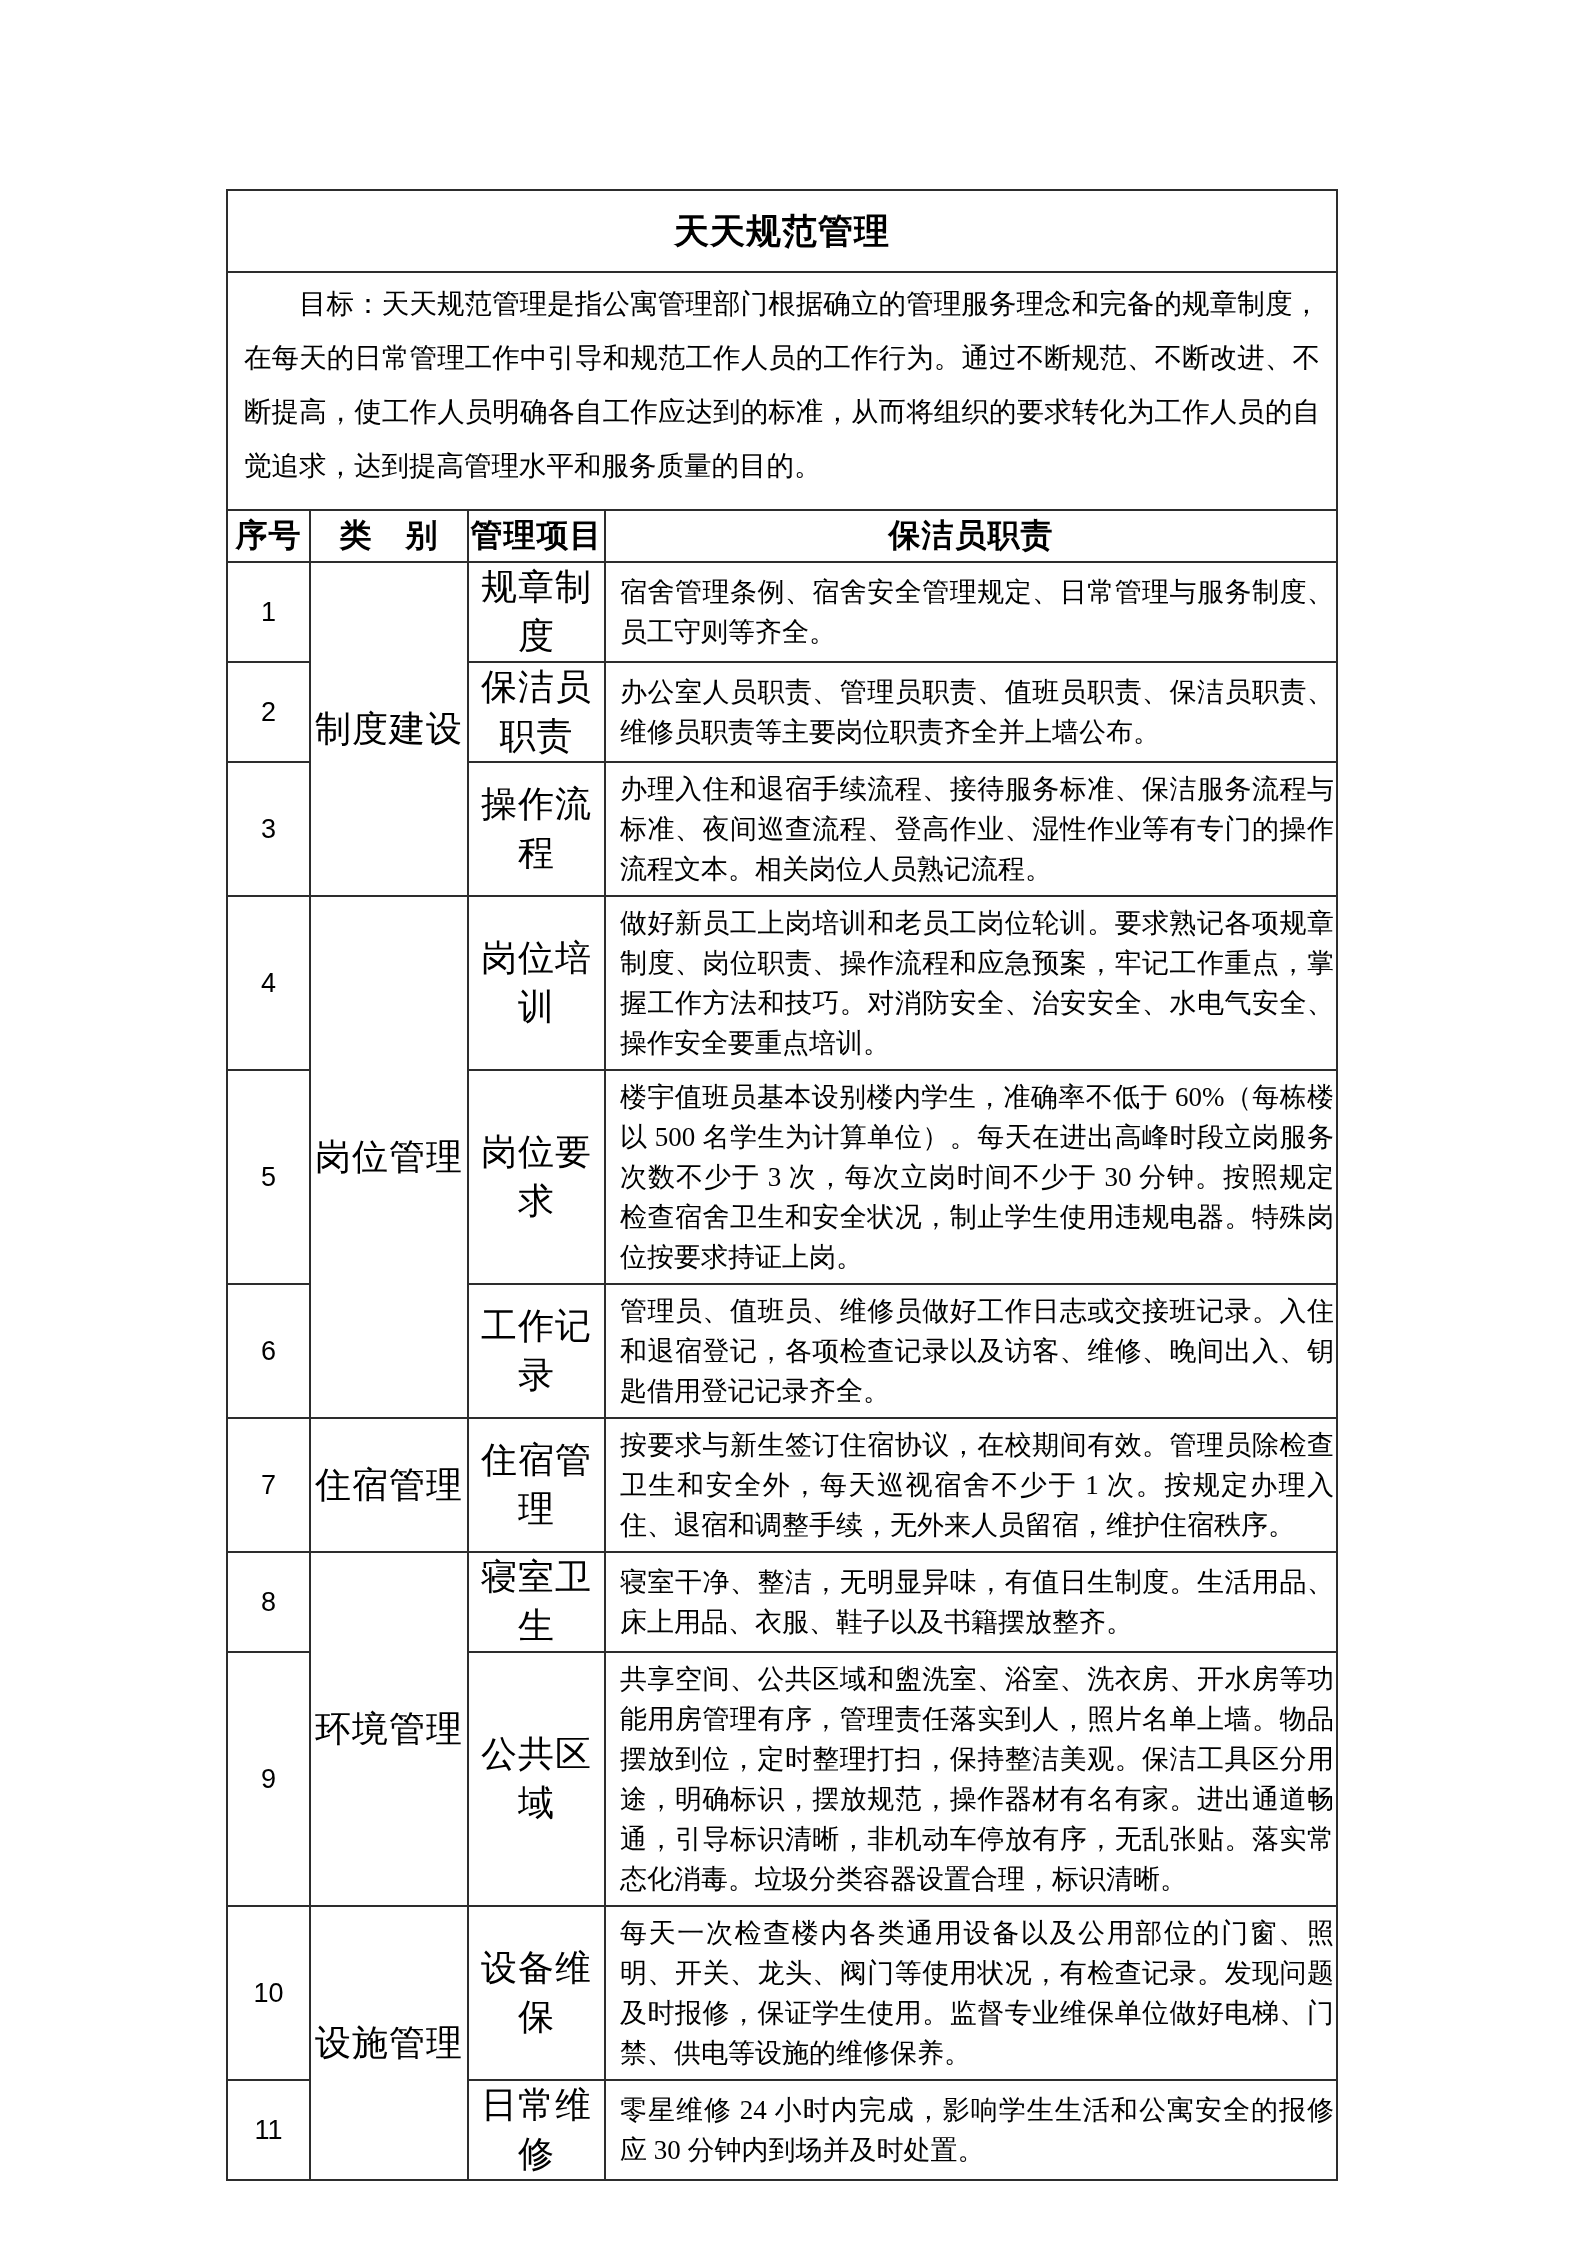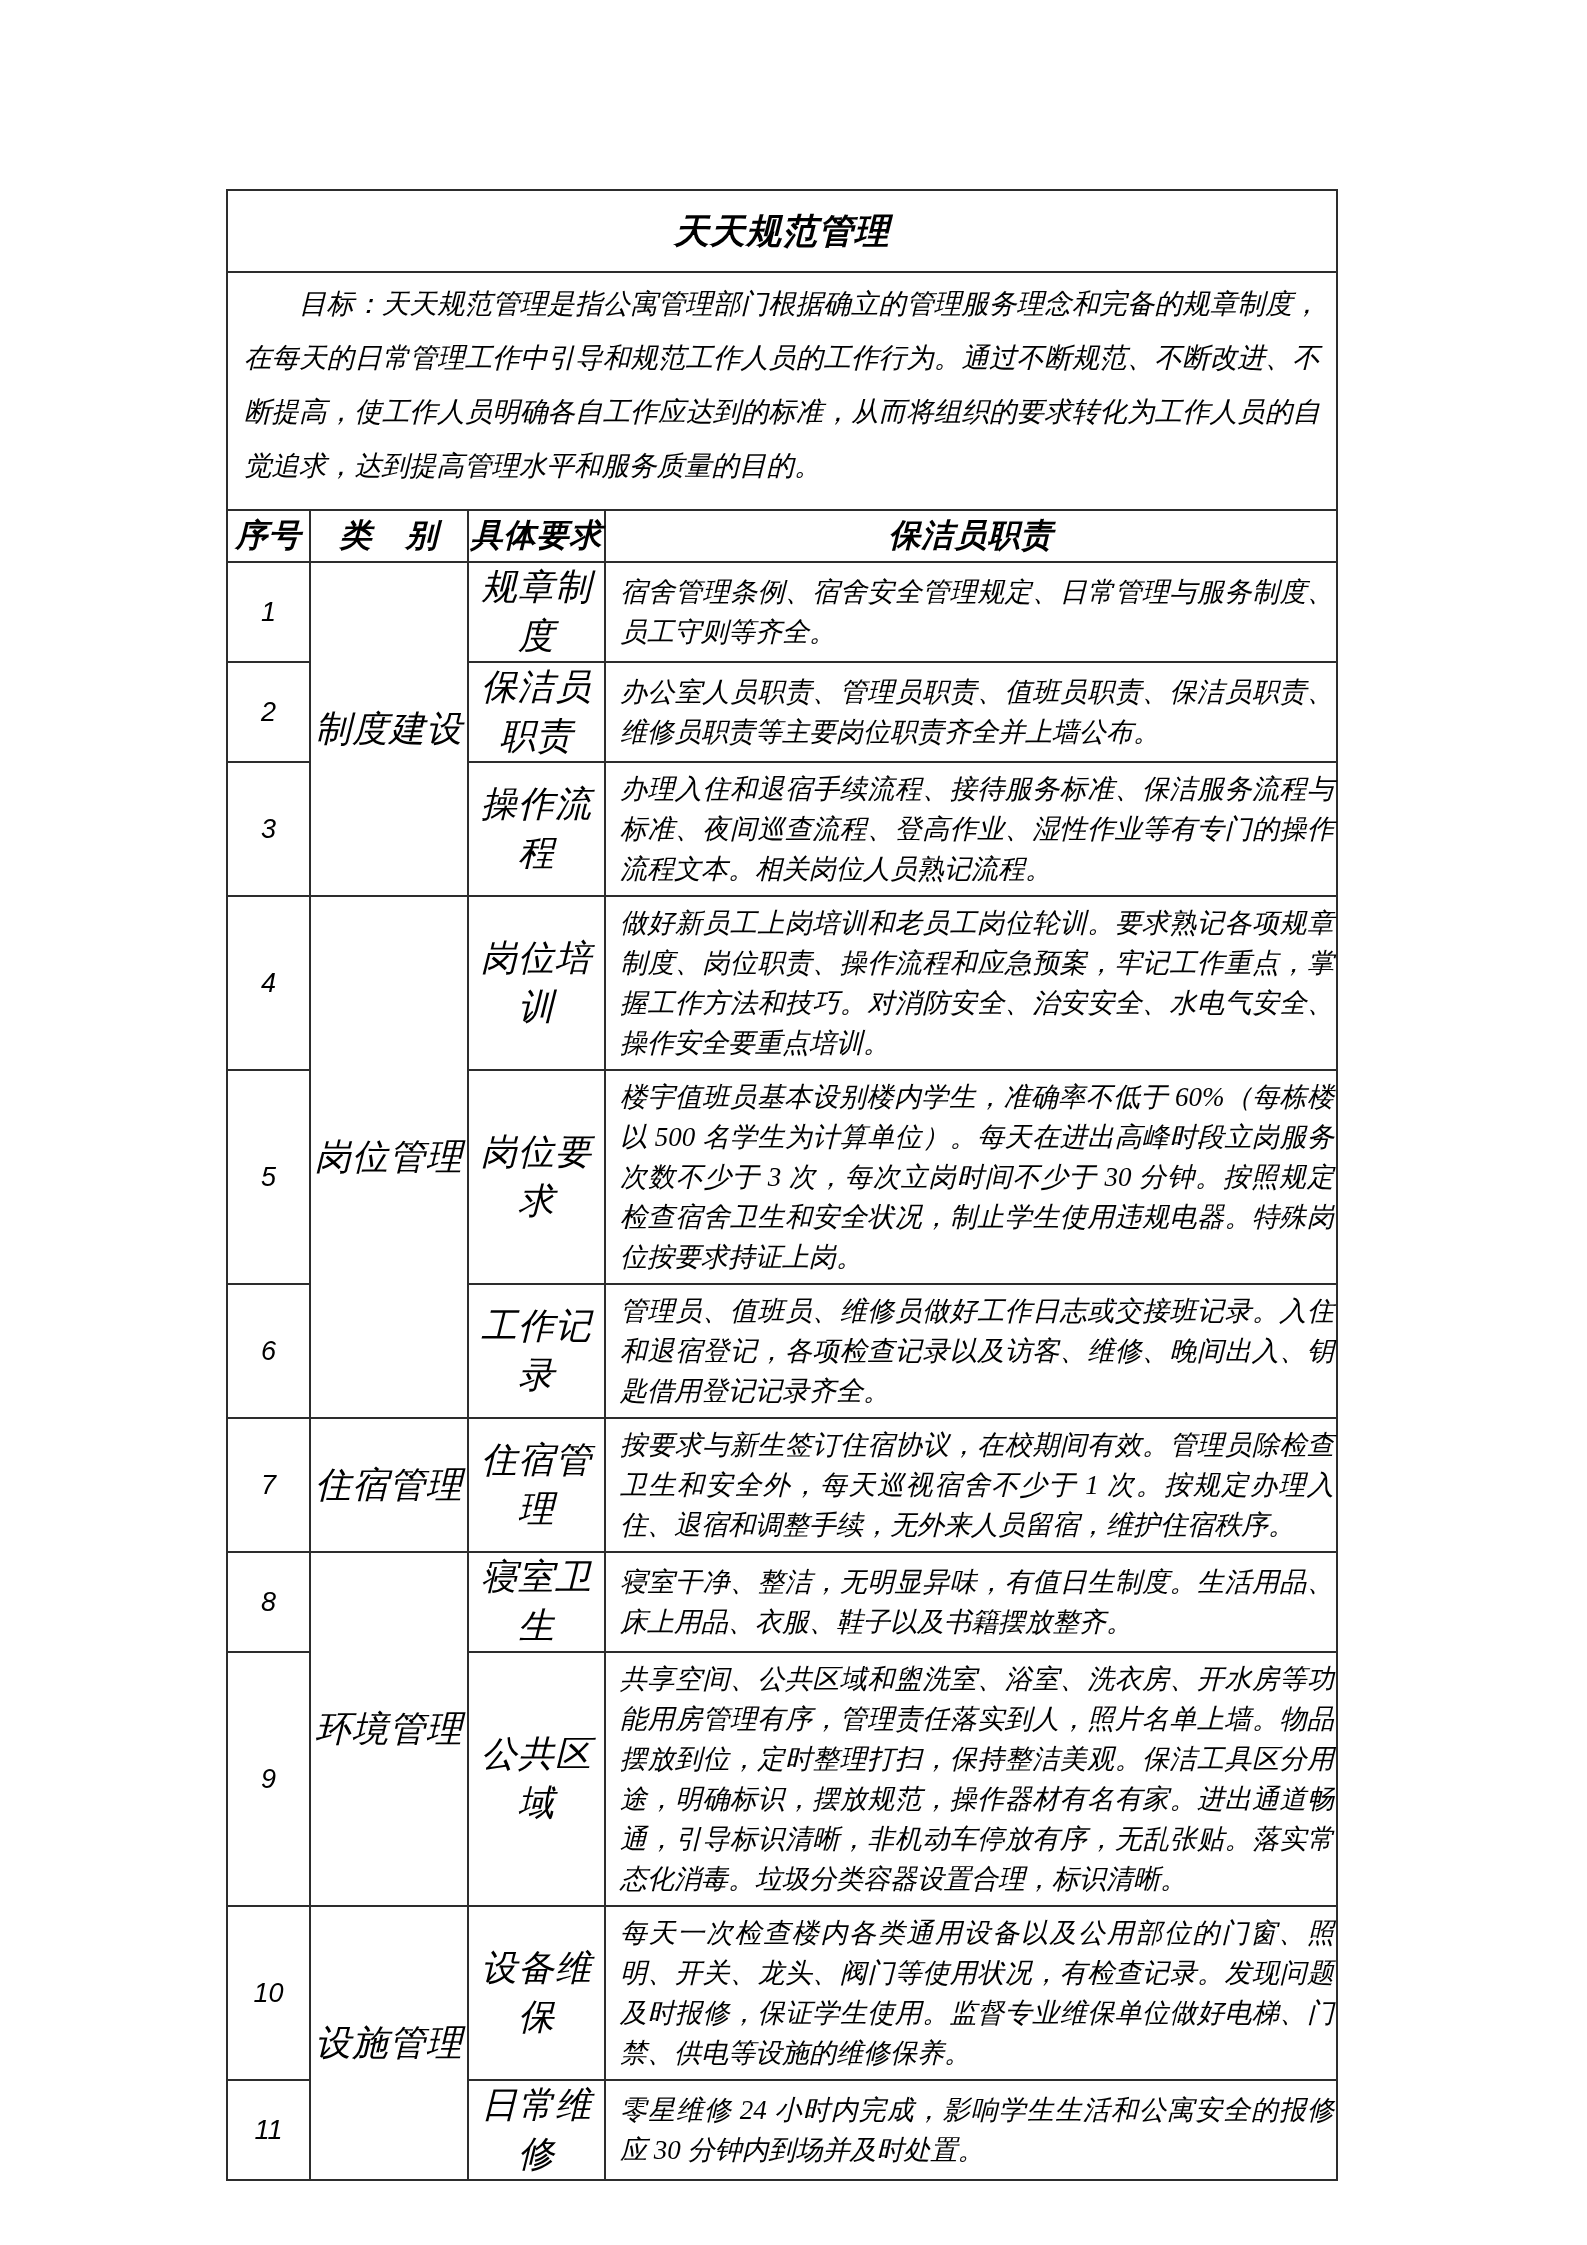--- a/index.html
+++ b/index.html
@@ -3,21 +3,21 @@
 <meta charset="utf-8">
 <style>
   * { box-sizing: border-box; margin: 0; padding: 0; }
   html, body {
     width: 1587px; height: 2245px;
     background: #ffffff;
     font-family: "Liberation Serif", "DejaVu Serif", serif;
     color: #000000;
     overflow: hidden;
   }
-  .page { position: relative; width: 1555px; height: 2245px; background: #ffffff; font-style: italic; }
+  .page { position: relative; width: 1555px; height: 2245px; background: #ffffff; }
 
   .doc-table {
     position: absolute;
     left: 226px; top: 189px;
     width: 1110px;
     border-collapse: collapse;
     table-layout: fixed;
   }
   .doc-table td, .doc-table th {
     border: 2px solid #2d2d2d;
@@ -82,21 +82,21 @@
         <td class="title-cell" colspan="4">天天规范管理</td>
       </tr>
       <tr>
         <td class="intro-cell" colspan="4">
           <p>目标：天天规范管理是指公寓管理部门根据确立的管理服务理念和完备的规章制度，在每天的日常管理工作中引导和规范工作人员的工作行为。通过不断规范、不断改进、不断提高，使工作人员明确各自工作应达到的标准，从而将组织的要求转化为工作人员的自觉追求，达到提高管理水平和服务质量的目的。</p>
         </td>
       </tr>
       <tr class="head-row">
         <th>序号</th>
         <th>类　别</th>
-        <th>具体要求</th>
+        <th>管理项目</th>
         <th>保洁员职责</th>
       </tr>
 
     <tr>
           <td class="num-cell">1</td>
           <td class="cat-cell" rowspan="3">制度建设</td>
           <td class="item-cell">规章制度</td>
           <td class="detail-cell">宿舍管理条例、宿舍安全管理规定、日常管理与服务制度、员工守则等齐全。</td>
         </tr>
         <tr>

